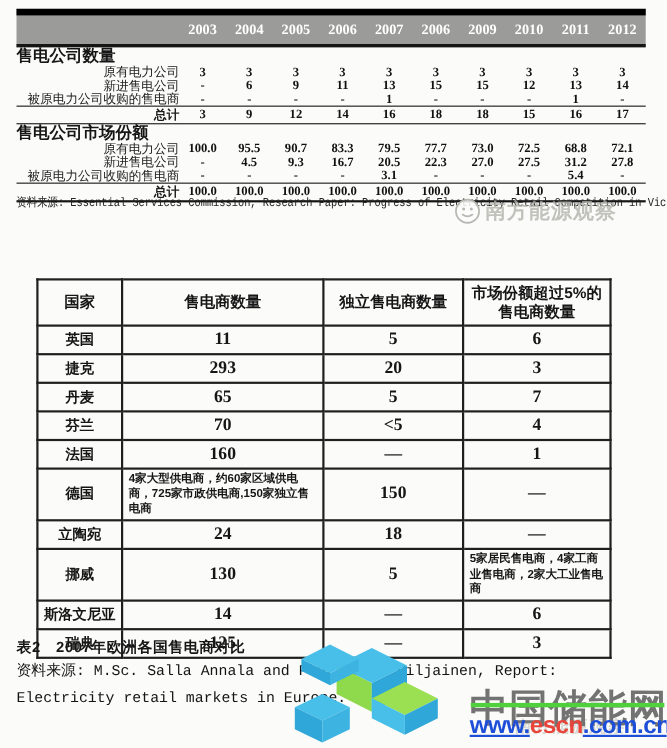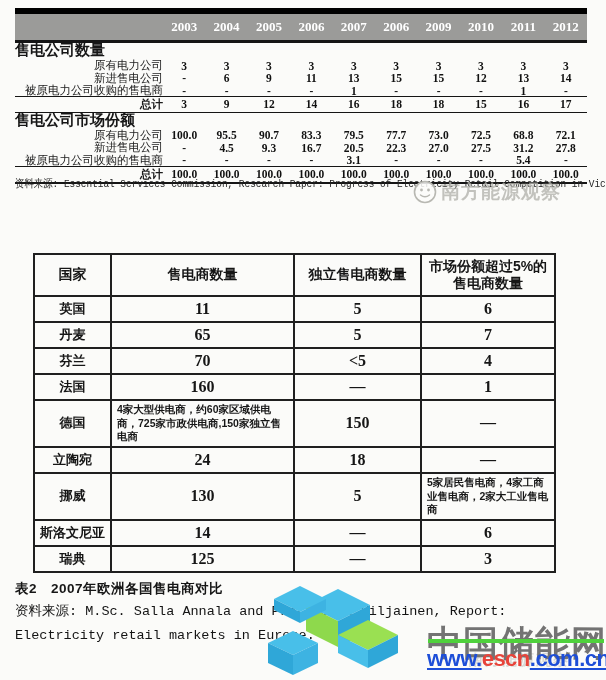--- a/index.html
+++ b/index.html
@@ -218,20 +218,26 @@
       <th>独立售电商数量</th>
       <th>市场份额超过5%的售电商数量</th>
     </tr>
     <tr>
       <td class="c">英国</td>
       <td class="n">11</td>
       <td class="n">5</td>
       <td class="n">6</td>
     </tr>
     <tr>
+      <td class="c">捷克</td>
+      <td class="n">293</td>
+      <td class="n">20</td>
+      <td class="n">3</td>
+    </tr>
+    <tr>
       <td class="c">丹麦</td>
       <td class="n">65</td>
       <td class="n">5</td>
       <td class="n">7</td>
     </tr>
     <tr>
       <td class="c">芬兰</td>
       <td class="n">70</td>
       <td class="n">&lt;5</td>
       <td class="n">4</td>

